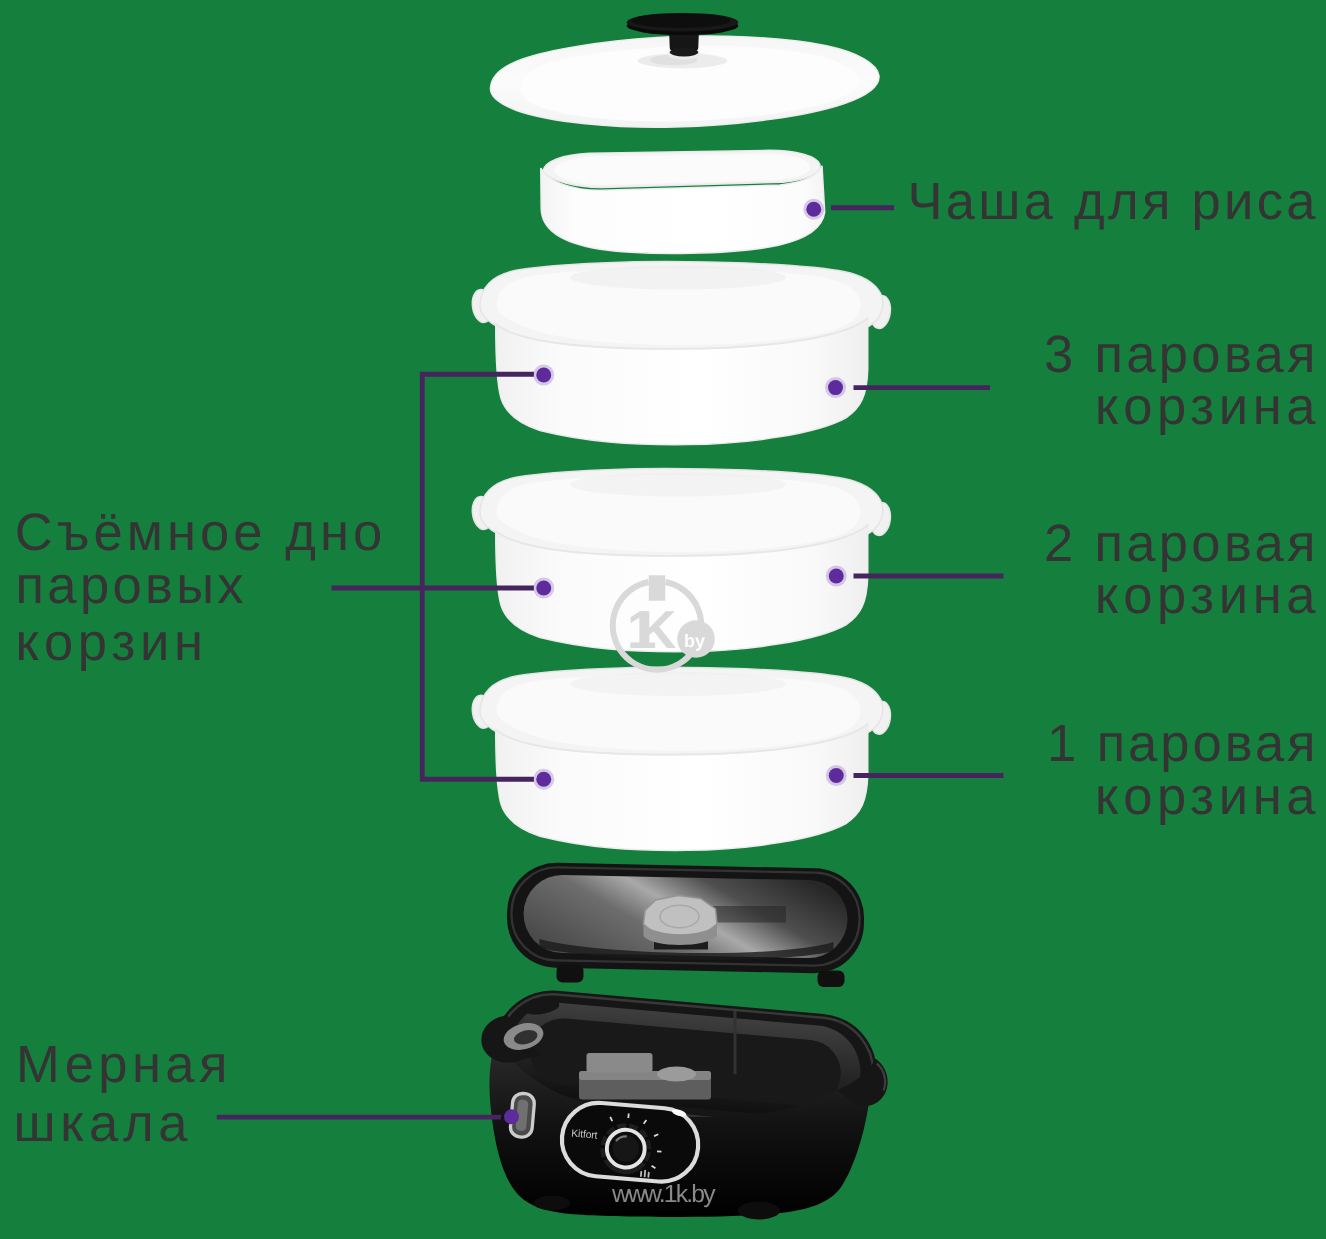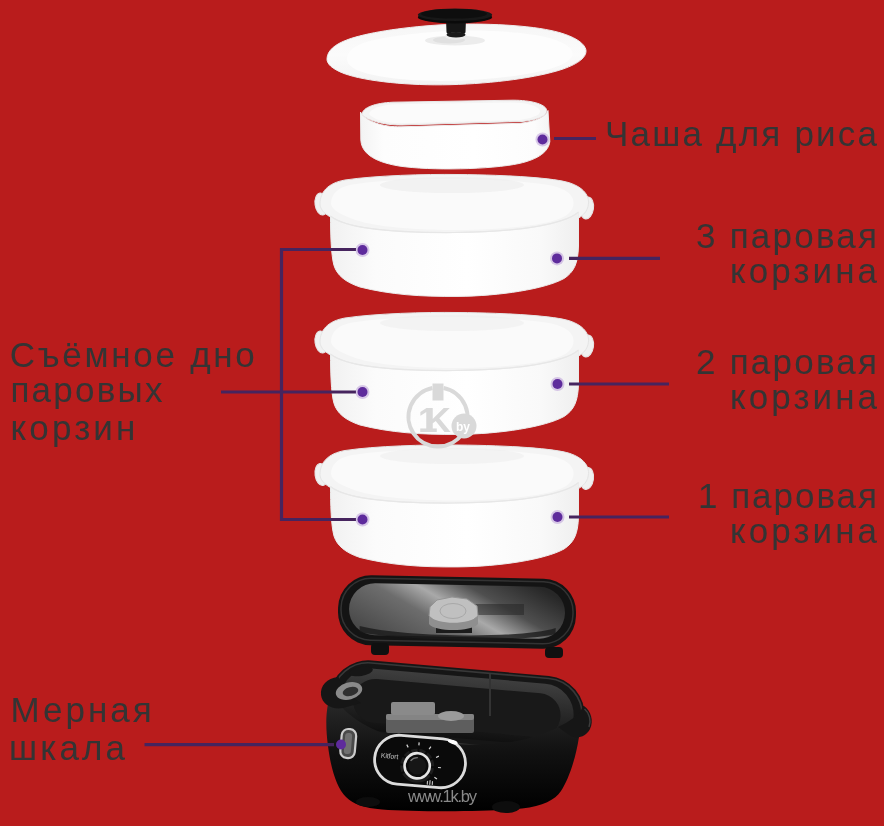--- a/index.html
+++ b/index.html
@@ -1,16 +1,16 @@
 <!DOCTYPE html>
 <html><head>
 <meta charset="utf-8">
 <style>
 html,body{margin:0;padding:0;background:#ffffff;}
-#stage{position:relative;width:884px;height:826px;background:#b91c1c;overflow:hidden;
+#stage{position:relative;width:884px;height:826px;background:#15803d;overflow:hidden;
 font-family:"Liberation Sans",sans-serif;}
 svg{position:absolute;left:0;top:0;}
 text{font-family:"Liberation Sans",sans-serif;}
 </style>
 </head>
 <body>
 <div id="stage">
 <svg width="884" height="826" viewBox="0 0 884 826">
 <defs>
   <linearGradient id="gb" x1="0" y1="0" x2="1" y2="0">

